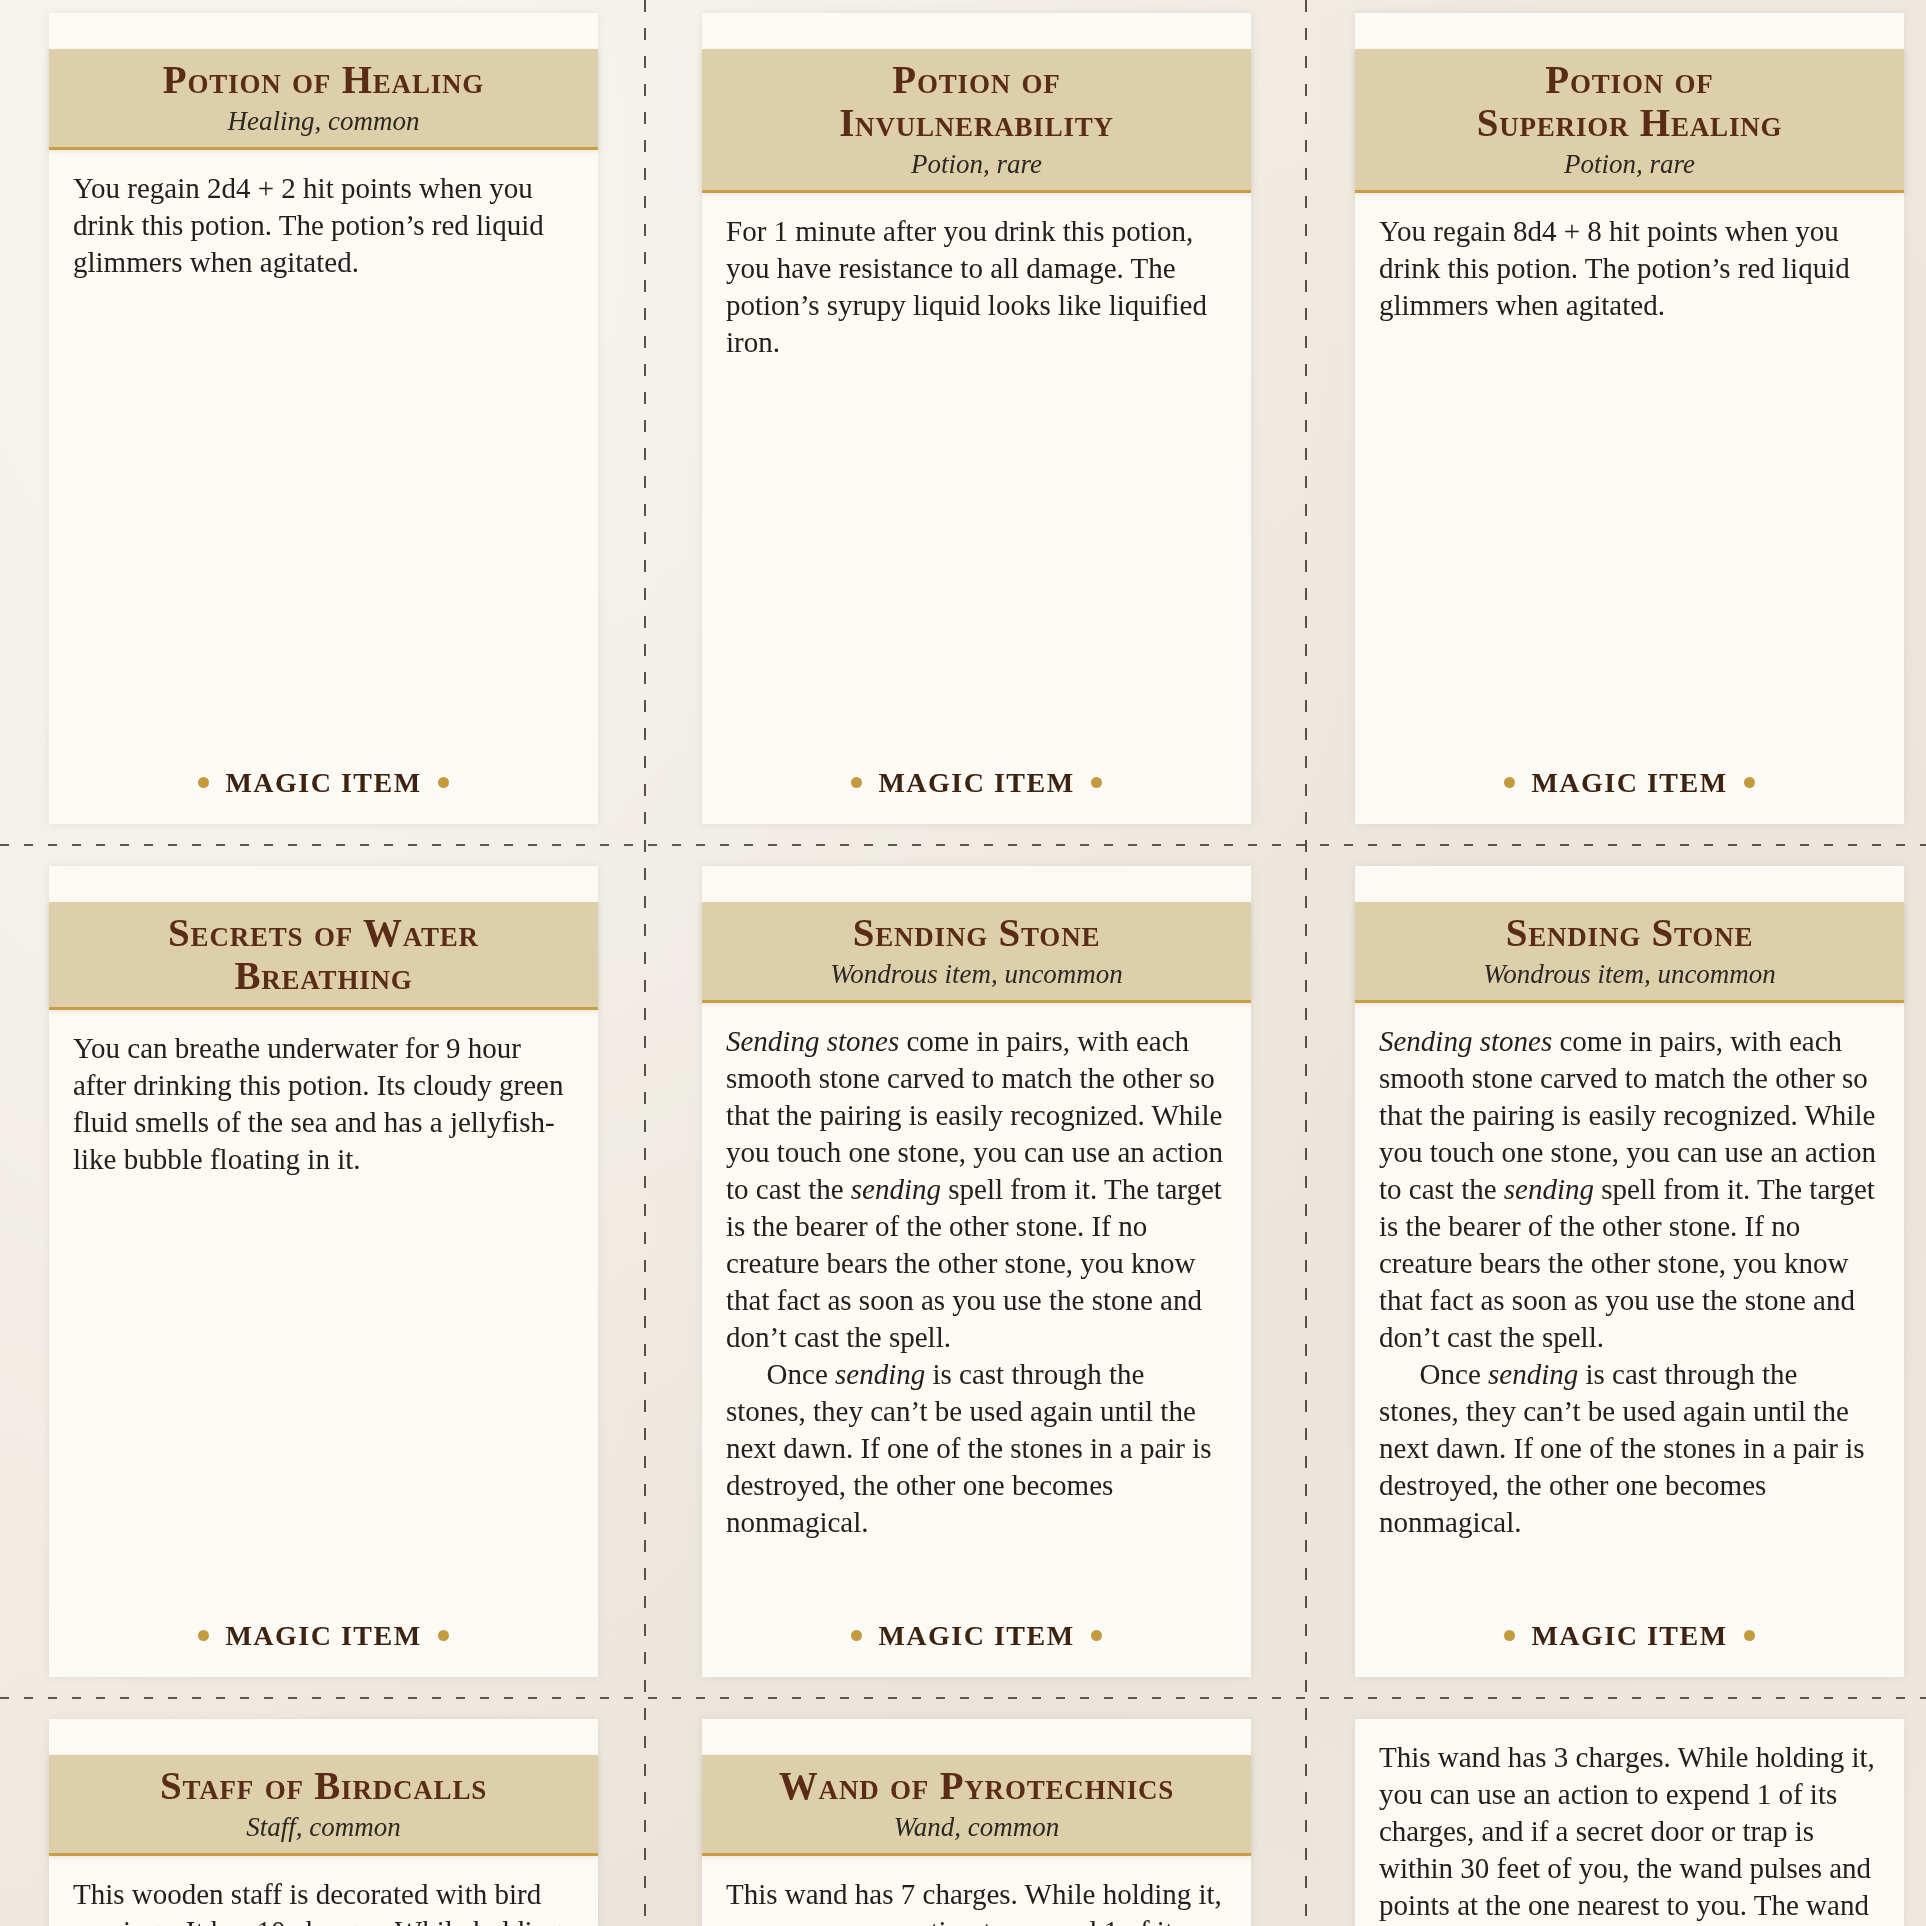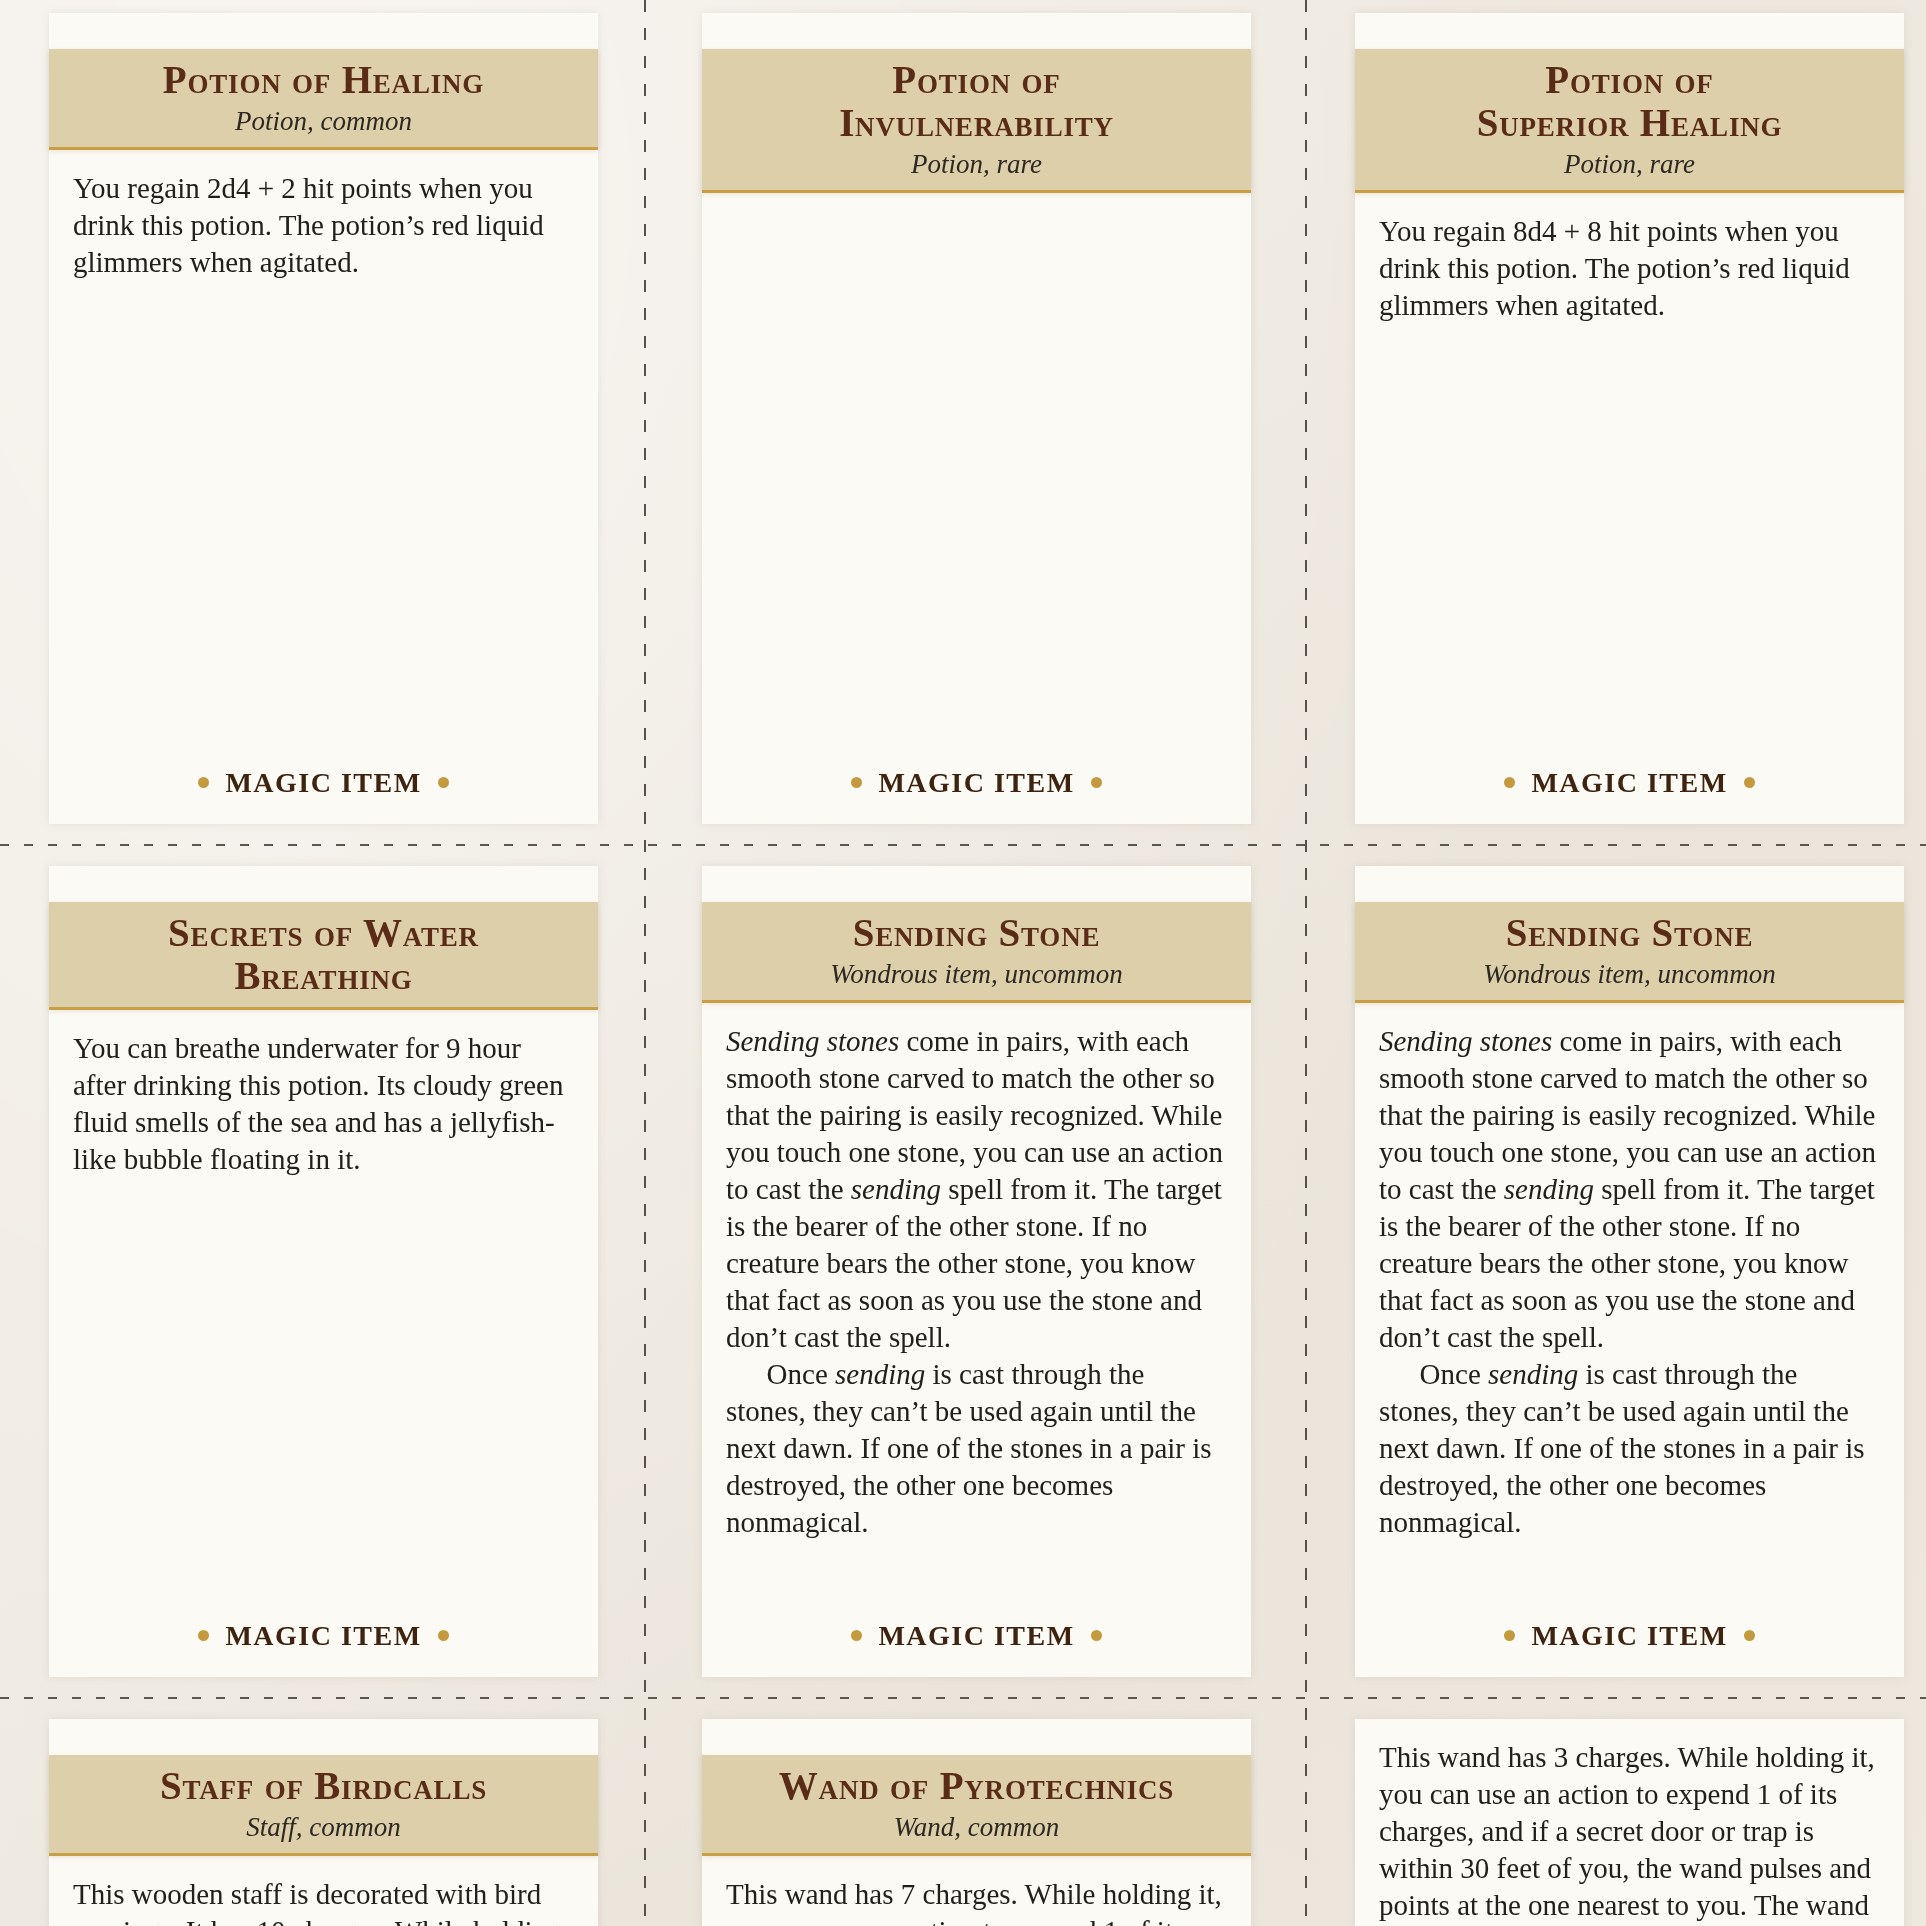--- a/index.html
+++ b/index.html
@@ -86,38 +86,41 @@
 <div class="page">
   <div class="cut-line v" style="left:644px"></div>
   <div class="cut-line v" style="left:1305px"></div>
   <div class="cut-line h" style="top:844px"></div>
   <div class="cut-line h" style="top:1697px"></div>
 
   <div class="grid" id="card-grid">
   <article class="card">
     <header class="card-header">
       <h2 class="card-title">Potion of Healing</h2>
-      <div class="card-subtitle">Potion, common</div>
+      <div class="card-subtitle">Healing, common</div>
     </header>
     <div class="card-body">
           <p>You regain 2d4 + 2 hit points when you drink this potion. The potion’s red liquid glimmers when agitated.</p>
         </div>
     <footer class="card-footer">
       <span class="dot"></span>
       <span class="footer-label">MAGIC ITEM</span>
       <span class="dot"></span>
     </footer>
   </article>
 
   <article class="card">
     <header class="card-header">
       <h2 class="card-title">Potion of
 Invulnerability</h2>
       <div class="card-subtitle">Potion, rare</div>
     </header>
+    <div class="card-body">
+          <p>For 1 minute after you drink this potion, you have resistance to all damage. The potion’s syrupy liquid looks like liquified iron.</p>
+        </div>
     <footer class="card-footer">
       <span class="dot"></span>
       <span class="footer-label">MAGIC ITEM</span>
       <span class="dot"></span>
     </footer>
   </article>
 
   <article class="card">
     <header class="card-header">
       <h2 class="card-title">Potion of

